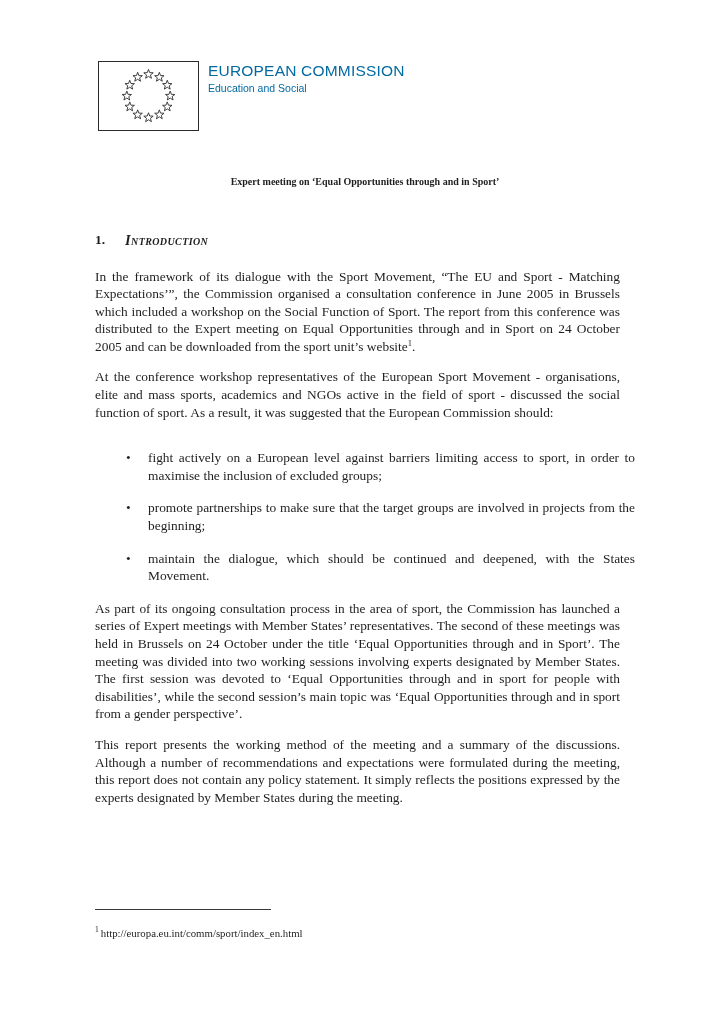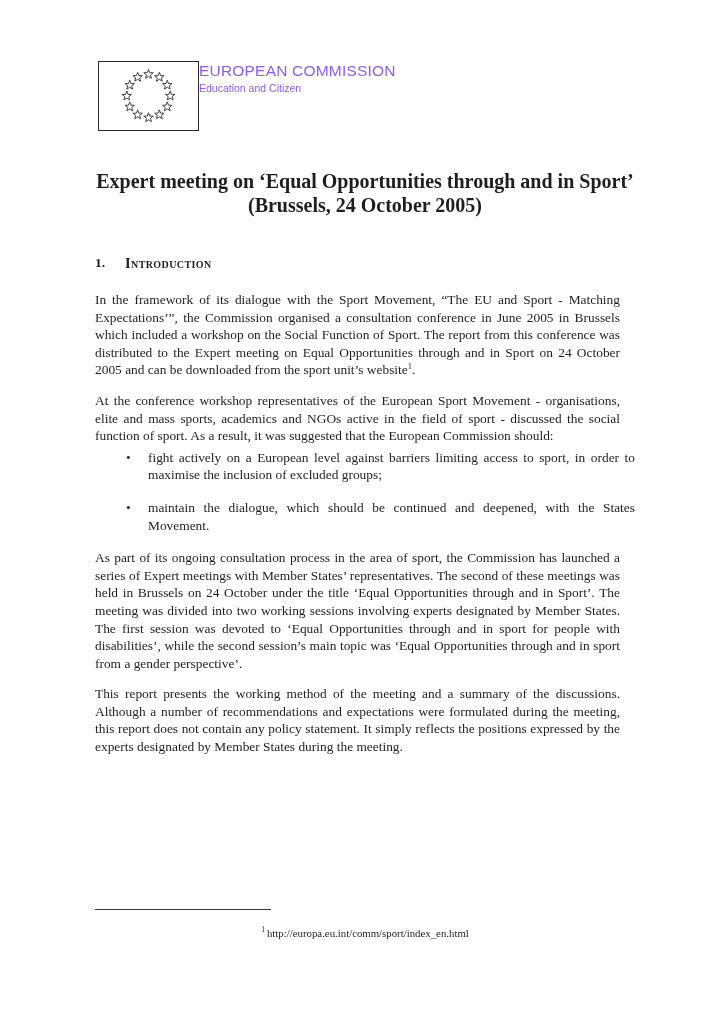--- a/index.html
+++ b/index.html
@@ -25,23 +25,24 @@
   .logo-box {
     width: 101px;
     height: 70px;
     border: 1.5px solid #2b2b2b;
     box-sizing: border-box;
     background: #fff;
     flex: 0 0 auto;
   }
   .logo-box svg { display: block; width: 100%; height: 100%; }
   .header-text {
+    margin-left: 9px;
     padding-top: 1px;
     font-family: "Liberation Sans", sans-serif;
-    color: #8b5cf6;
+    color: #0369a1;
   }
   .org-name {
     font-size: 15.5px;
     line-height: 17px;
     letter-spacing: 0.2px;
     white-space: nowrap;
   }
   .dg-name {
     font-size: 10.5px;
     line-height: 12px;
@@ -56,50 +57,51 @@
   
   .doc-body {
     position: absolute;
     top: 170px;
     left: 95px;
     width: 540px;
   }
   .doc-title {
     text-align: center;
     font-weight: bold;
-    font-size: 20px;
+    font-size: 10px;
     line-height: 23.5px;
   }
   .section-heading {
     margin-top: 38px;
     font-weight: bold;
     font-size: 13.5px;
     display: flex;
   }
   .section-number { width: 30px; flex: 0 0 auto; }
   .section-label {
     font-variant: small-caps;
     font-size: 14.5px;
     letter-spacing: 0.4px;
+    font-style: italic;
   }
   .para {
     margin: 13px 15px 0 0;
     font-size: 13.4px;
     line-height: 17.6px;
     text-align: justify;
   }
   .para.first { margin-top: 19px; }
   sup.fn-ref {
     font-size: 8.5px;
     vertical-align: super;
     line-height: 0;
   }
   ul.bullet-list {
     list-style: none;
-    margin: 4px 0 0 0;
+    margin: 28px 0 0 0;
     padding: 0;
   }
   ul.bullet-list li {
     position: relative;
     padding-left: 53px;
     margin-bottom: 15px;
     font-size: 13.4px;
     line-height: 17.6px;
     text-align: justify;
   }
@@ -120,21 +122,20 @@
   }
   .footnote-rule {
     width: 176px;
     height: 0;
     border-top: 1.4px solid #3a3a3a;
   }
   .footnote-text {
     margin-top: 17px;
     font-size: 10.8px;
     line-height: 13px;
-    text-align: center;
   }
   .footnote-text sup {
     font-size: 7.5px;
     vertical-align: super;
     line-height: 0;
     margin-right: 2px;
   }
 </style>
 </head>
 <body>
@@ -156,42 +157,42 @@
         <use href="#star" transform="translate(50,56.5)"></use>
         <use href="#star" transform="translate(39,53.55)"></use>
         <use href="#star" transform="translate(30.95,45.5)"></use>
         <use href="#star" transform="translate(28,34.5)"></use>
         <use href="#star" transform="translate(30.95,23.5)"></use>
         <use href="#star" transform="translate(39,15.45)"></use>
       </svg>
     </div>
     <div class="header-text">
       <div class="org-name">EUROPEAN COMMISSION</div>
-      <div class="dg-name">Education and Citizen</div>
+      <div class="dg-name">Education and Social</div>
     </div>
   </div>
 
   <div class="doc-body">
 
     <div class="doc-title">
       <div>Expert meeting on ‘Equal Opportunities through and in Sport’</div>
-      <div>(Brussels, 24 October 2005)</div>
     </div>
 
     <div class="section-heading">
       <span class="section-number">1.</span>
       <span class="section-label">Introduction</span>
     </div>
 
     <p class="para first"><span>In the framework of its dialogue with the Sport Movement, “The EU and Sport - Matching Expectations’”, the Commission organised a consultation conference in June 2005 in Brussels which included a workshop on the Social Function of Sport. The report from this conference was distributed to the Expert meeting on Equal Opportunities through and in Sport on 24 October 2005 and can be downloaded from the sport unit’s website</span><sup class="fn-ref">1</sup><span>.</span></p>
 
     <p class="para">At the conference workshop representatives of the European Sport Movement - organisations, elite and mass sports, academics and NGOs active in the field of sport - discussed the social function of sport. As a result, it was suggested that the European Commission should:</p>
 
     <ul class="bullet-list">
       <li>fight actively on a European level against barriers limiting access to sport, in order to maximise the inclusion of excluded groups;</li>
+      <li>promote partnerships to make sure that the target groups are involved in projects from the beginning;</li>
       <li>maintain the dialogue, which should be continued and deepened, with the States Movement.</li>
     </ul>
 
     <p class="para">As part of its ongoing consultation process in the area of sport, the Commission has launched a series of Expert meetings with Member States’ representatives. The second of these meetings was held in Brussels on 24 October under the title ‘Equal Opportunities through and in Sport’. The meeting was divided into two working sessions involving experts designated by Member States. The first session was devoted to ‘Equal Opportunities through and in sport for people with disabilities’, while the second session’s main topic was ‘Equal Opportunities through and in sport from a gender perspective’.</p>
 
     <p class="para">This report presents the working method of the meeting and a summary of the discussions. Although a number of recommendations and expectations were formulated during the meeting, this report does not contain any policy statement. It simply reflects the positions expressed by the experts designated by Member States during the meeting.</p>
 
   </div>
 
   <div class="footnote">

